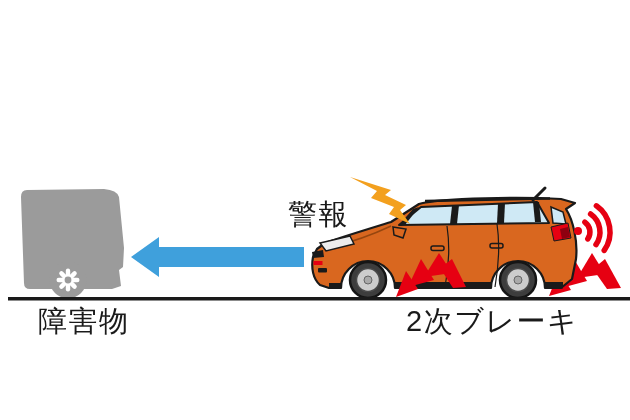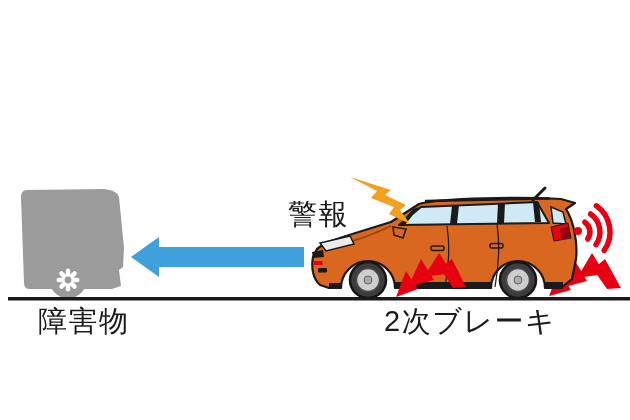--- a/index.html
+++ b/index.html
@@ -7,21 +7,21 @@
     position:relative;width:630px;height:420px;background:#ffffff;
     overflow:hidden;font-family:"Liberation Sans","DejaVu Sans",sans-serif;
   }
   #diagram-svg{position:absolute;left:0;top:0;}
   .jp-label{
     position:absolute;color:#1a1a1a;font-size:29px;font-weight:500;
     letter-spacing:1.5px;white-space:nowrap;line-height:1;
   }
   #label-warning{left:288px;top:170px;margin-top:30px;}
   #label-obstacle{left:38px;top:307px;text-align:center;}
-  #label-brake{left:384px;top:307px;text-align:center;}
+  #label-brake{left:406px;top:307px;text-align:center;}
 </style>
 </head>
 <body>
 
 <div id="stage">
 
   <svg id="diagram-svg" width="630" height="420" viewBox="0 0 630 420">
 
     <polygon points="304,247 159,247 159,237 131,257 159,277 159,267 304,267" fill="#3fa0dc"></polygon>
 

